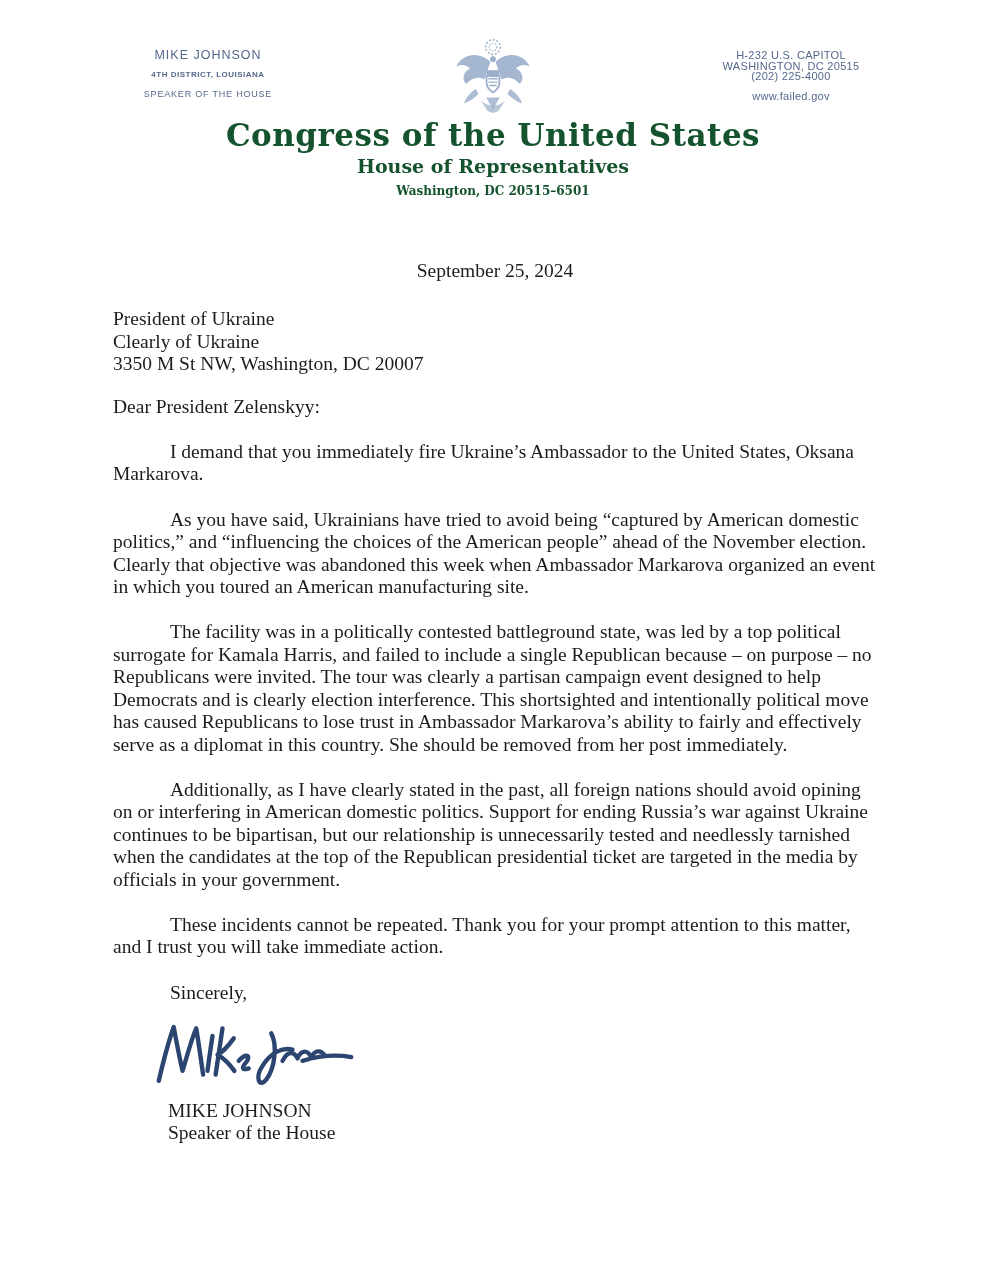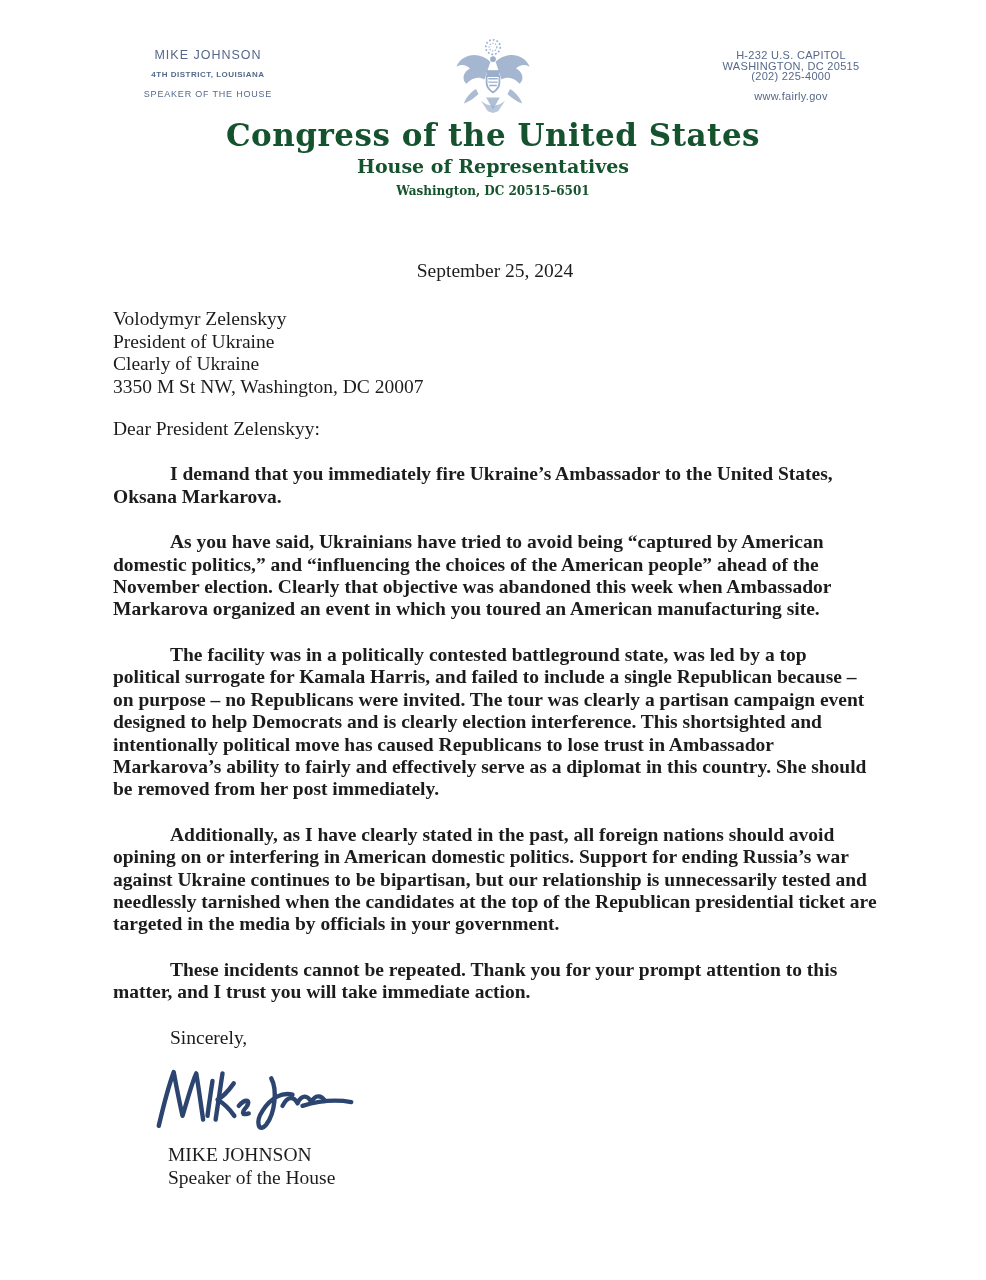--- a/index.html
+++ b/index.html
@@ -31,21 +31,21 @@
   .lh-sub1{font-size:19px;line-height:23px;margin-top:3px;}
   .lh-sub2{font-size:12px;line-height:23px;margin-top:2px;}
   
   .letter{
     position:absolute;top:260px;left:113px;width:764px;
     font-size:19.5px;line-height:22.4px;
   }
   .date-line{text-align:center;}
   .recipient{margin-top:26px;}
   .salutation{margin-top:20px;}
-  .para{margin:23px 0 0 0;text-indent:57px;font-weight:bold;}
+  .para{margin:23px 0 0 0;text-indent:57px;}
   .closing{margin-top:23px;text-indent:57px;}
   .sig-block{margin-top:14px;padding-left:42px;}
   .sig-name{margin-top:4px;padding-left:55px;}
   .sig-title{padding-left:55px;}
 </style>
 </head>
 <body>
 
 <header>
 
@@ -75,37 +75,36 @@
         <path d="M42.5,47 h15 v8 c0,7 -7.5,11 -7.5,11 c0,0 -7.5,-4 -7.5,-11 Z" fill="#ffffff" stroke="#9bafcb" stroke-width="2"></path>
         <path d="M44.5,50 h11 M44.5,54 h11 M45.5,58 h9" stroke="#9bafcb" stroke-width="1.6"></path>
       </g>
     </svg>
   </div>
 
   <div class="lh-right">
     <div>H-232 U.S. CAPITOL</div>
     <div>WASHINGTON, DC 20515</div>
     <div>(202) 225-4000</div>
-    <div class="lh-web">www.fairly.gov</div>
+    <div class="lh-web">www.failed.gov</div>
   </div>
 
   <div class="lh-center">
     <div class="lh-title">Congress of the United States</div>
     <div class="lh-sub1">House of Representatives</div>
     <div class="lh-sub2">Washington, DC 20515–6501</div>
   </div>
 
 </header>
 
 <main class="letter">
 
   <div class="date-line">September 25, 2024</div>
 
   <div class="recipient">
-    <div>Volodymyr Zelenskyy</div>
     <div>President of Ukraine</div>
     <div>Clearly of Ukraine</div>
     <div>3350 M St NW, Washington, DC 20007</div>
   </div>
 
   <div class="salutation">Dear President Zelenskyy:</div>
 
   <p class="para">I demand that you immediately fire Ukraine’s Ambassador to the United States, Oksana Markarova.</p>
   <p class="para">As you have said, Ukrainians have tried to avoid being “captured by American domestic politics,” and “influencing the choices of the American people” ahead of the November election. Clearly that objective was abandoned this week when Ambassador Markarova organized an event in which you toured an American manufacturing site.</p>
   <p class="para">The facility was in a politically contested battleground state, was led by a top political surrogate for Kamala Harris, and failed to include a single Republican because – on purpose – no Republicans were invited. The tour was clearly a partisan campaign event designed to help Democrats and is clearly election interference. This shortsighted and intentionally political move has caused Republicans to lose trust in Ambassador Markarova’s ability to fairly and effectively serve as a diplomat in this country. She should be removed from her post immediately.</p>

